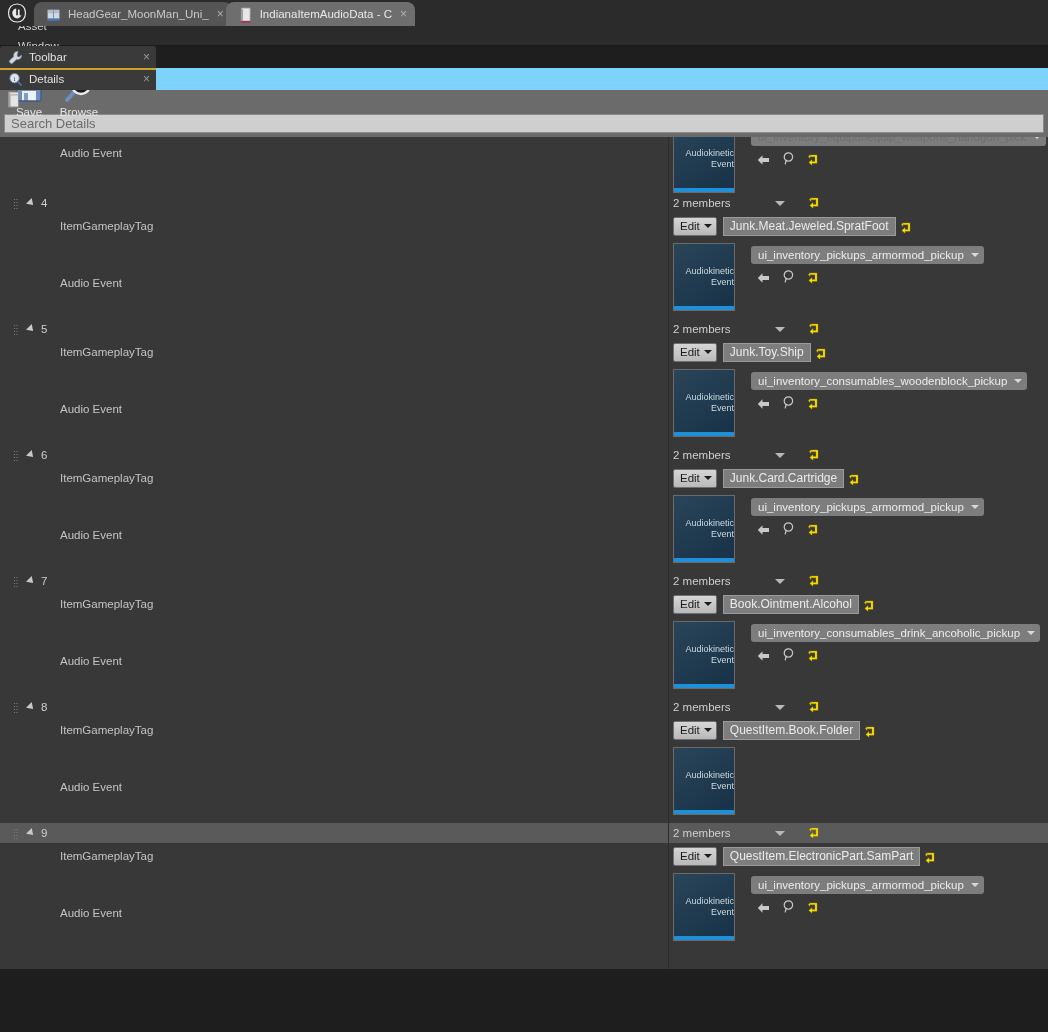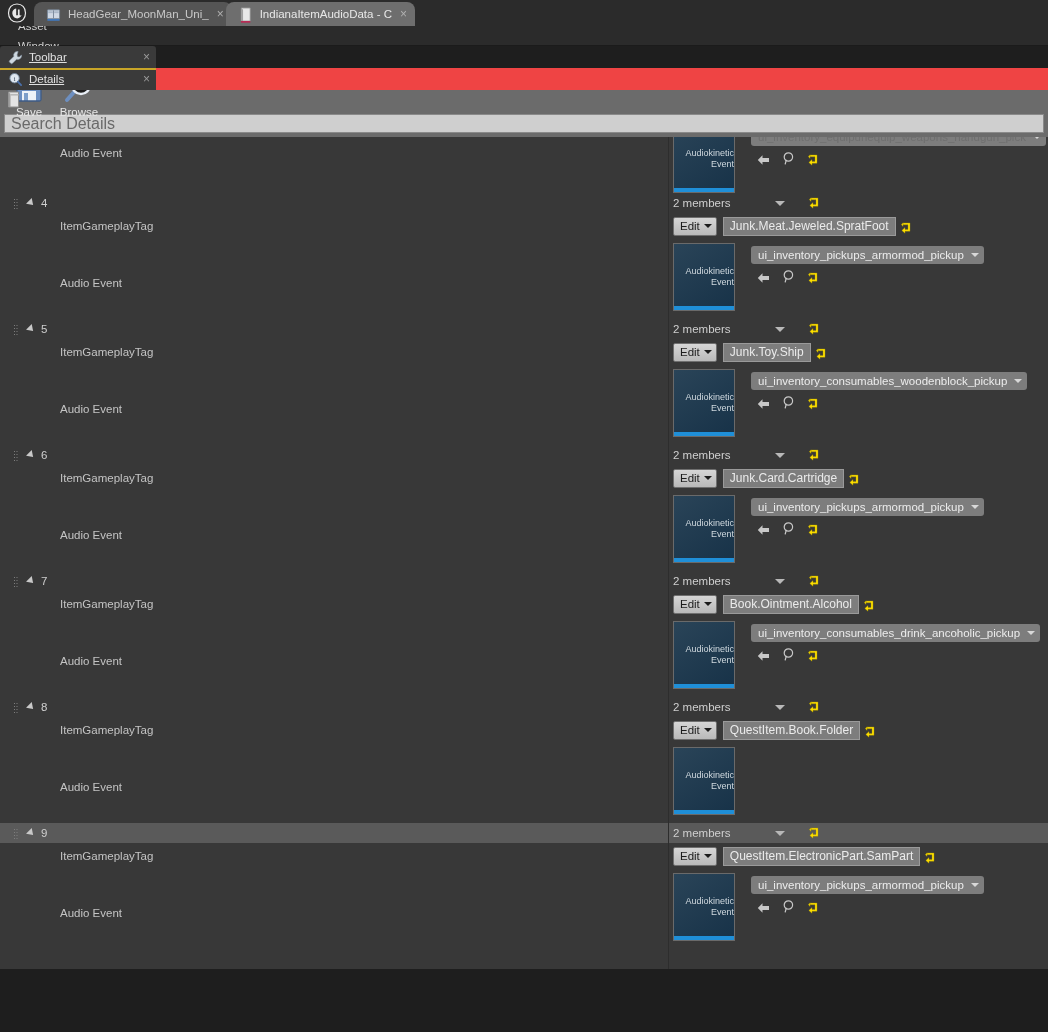--- a/index.html
+++ b/index.html
@@ -73,21 +73,21 @@
     font-size: 11.5px;
     color: #e0e0e0;
     border-radius: 3px 3px 0 0;
     position: relative;
   }
   .paneltab.accent::before {
     content:''; position:absolute; left:0; right:0; top:0; height:2px;
     background: #c8a528;
   }
   .paneltab .pt-icon { width: 15px; height: 15px; margin-right: 6px; flex:0 0 auto; }
-  .paneltab .pt-label { flex: 1 1 auto; text-decoration: underline; }
+  .paneltab .pt-label { flex: 1 1 auto; }
   .paneltab .pt-close { color: #9a9a9a; font-size: 12px; }
 
   
   .toolbar-strip { background: #1e1e1e; height: 22px; }
   .toolbar-body {
     background: #4e4e4e;
     height: 56px;
     width: 108px;
     border-radius: 0 4px 4px 4px;
     display: flex; align-items: flex-start;
@@ -96,40 +96,40 @@
   .tbtn {
     width: 50px; height: 50px;
     display: flex; flex-direction: column;
     align-items: center; justify-content: flex-start;
     padding-top: 2px;
   }
   .tbtn .tb-ico { width: 32px; height: 32px; }
   .tbtn .tb-lbl { font-size: 11.5px; color: #e6e6e6; margin-top: 1px; }
 
   
-  .details-region { background: #ef4444; }
+  .details-region { background: #7dd3fc; }
   .details-toolrow {
     background: #6b6b6b;
     height: 24px;
     display: flex; align-items: center;
     padding-left: 6px;
   }
   .searchbar-wrap { background: #6b6b6b; padding: 0 4px 4px 4px; }
   .searchbar {
     height: 19px;
     background: #cfcfcf;
     border: 1px solid #8a8a8a;
     display: flex; align-items: center;
     padding: 0 6px;
     font-size: 11.5px;
     color: #5d5d5d;
   }
   .searchbar input {
     border: 0; outline: 0; background: transparent;
-    width: 100%; font-size: 16px;
+    width: 100%; font-size: 13px;
     font-family: "Liberation Sans", sans-serif;
     color: #2b2b2b;
   }
   .searchbar input::placeholder { color: #6a6a6a; }
 
   
   .prop-scroll {
     position: relative;
     background: #383838;
     height: 832px;

